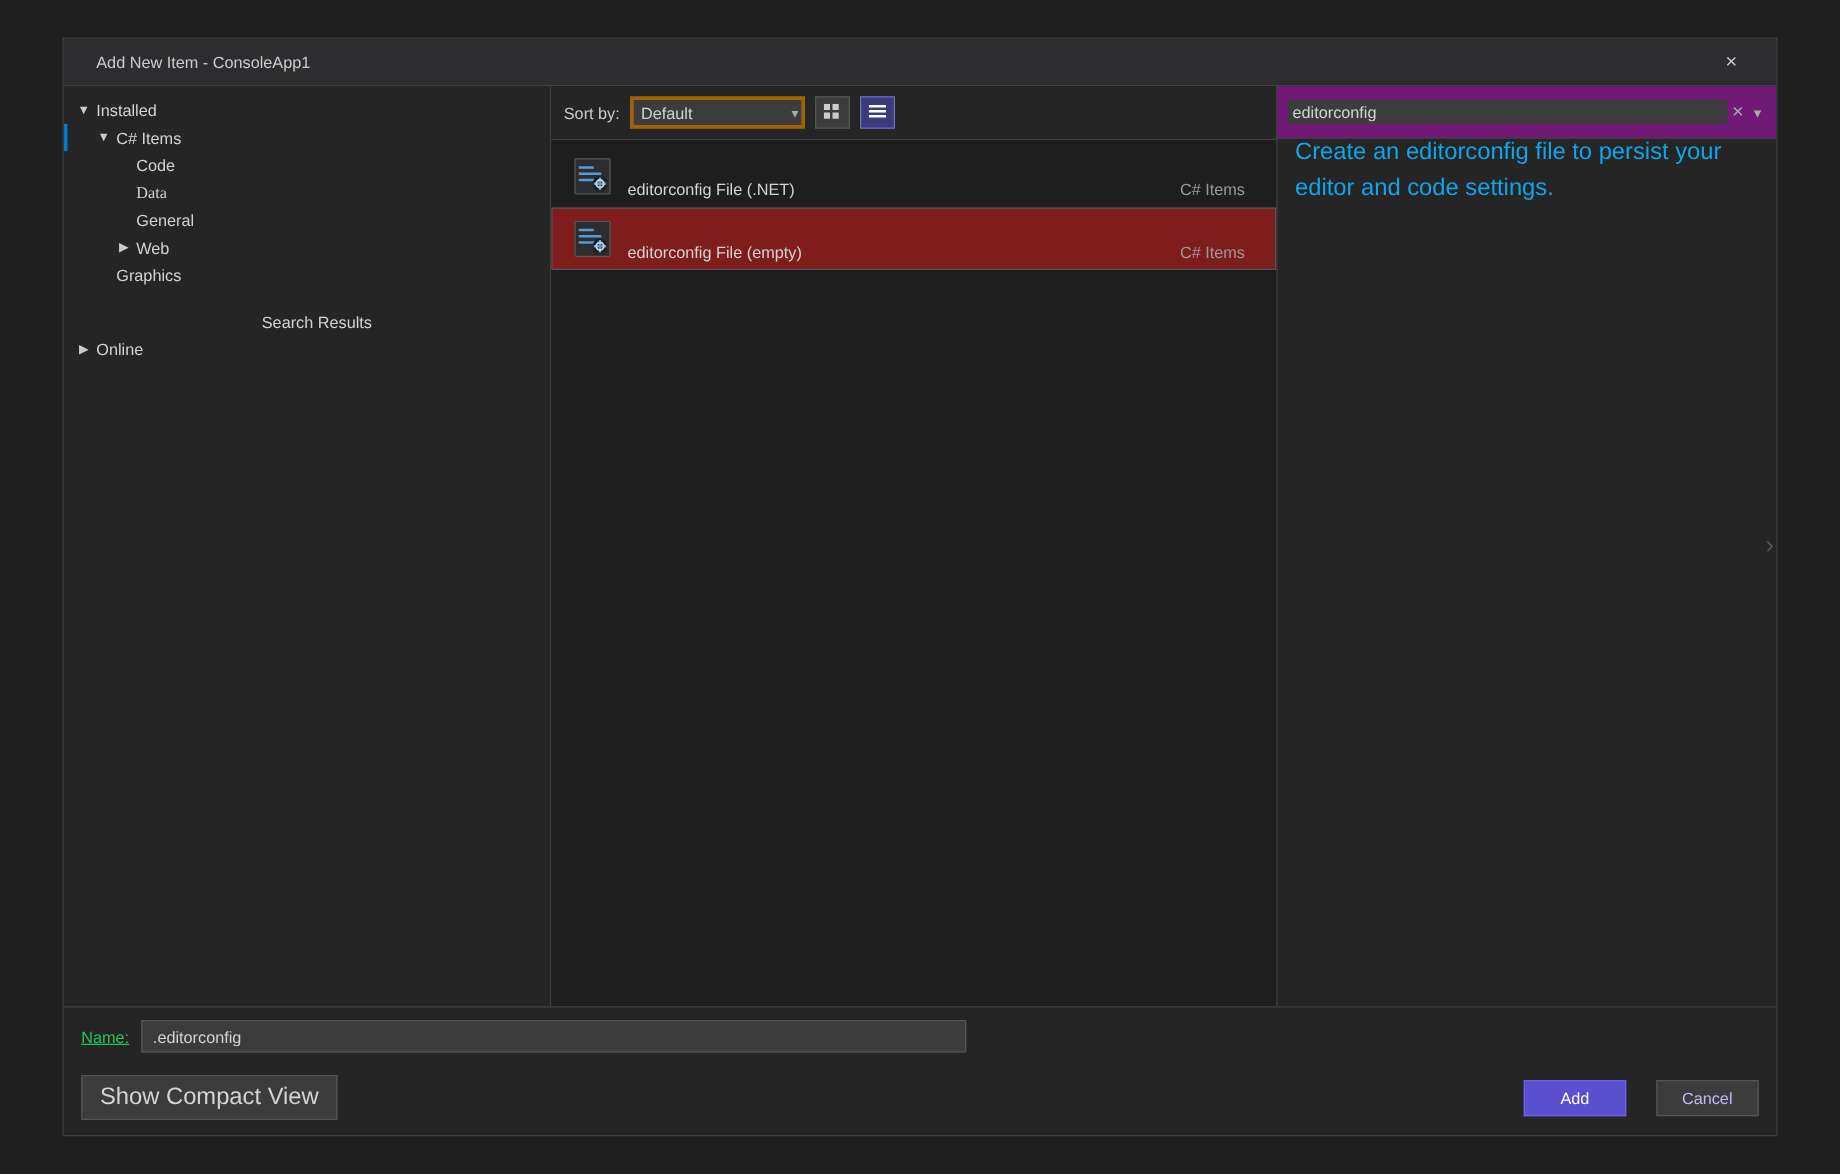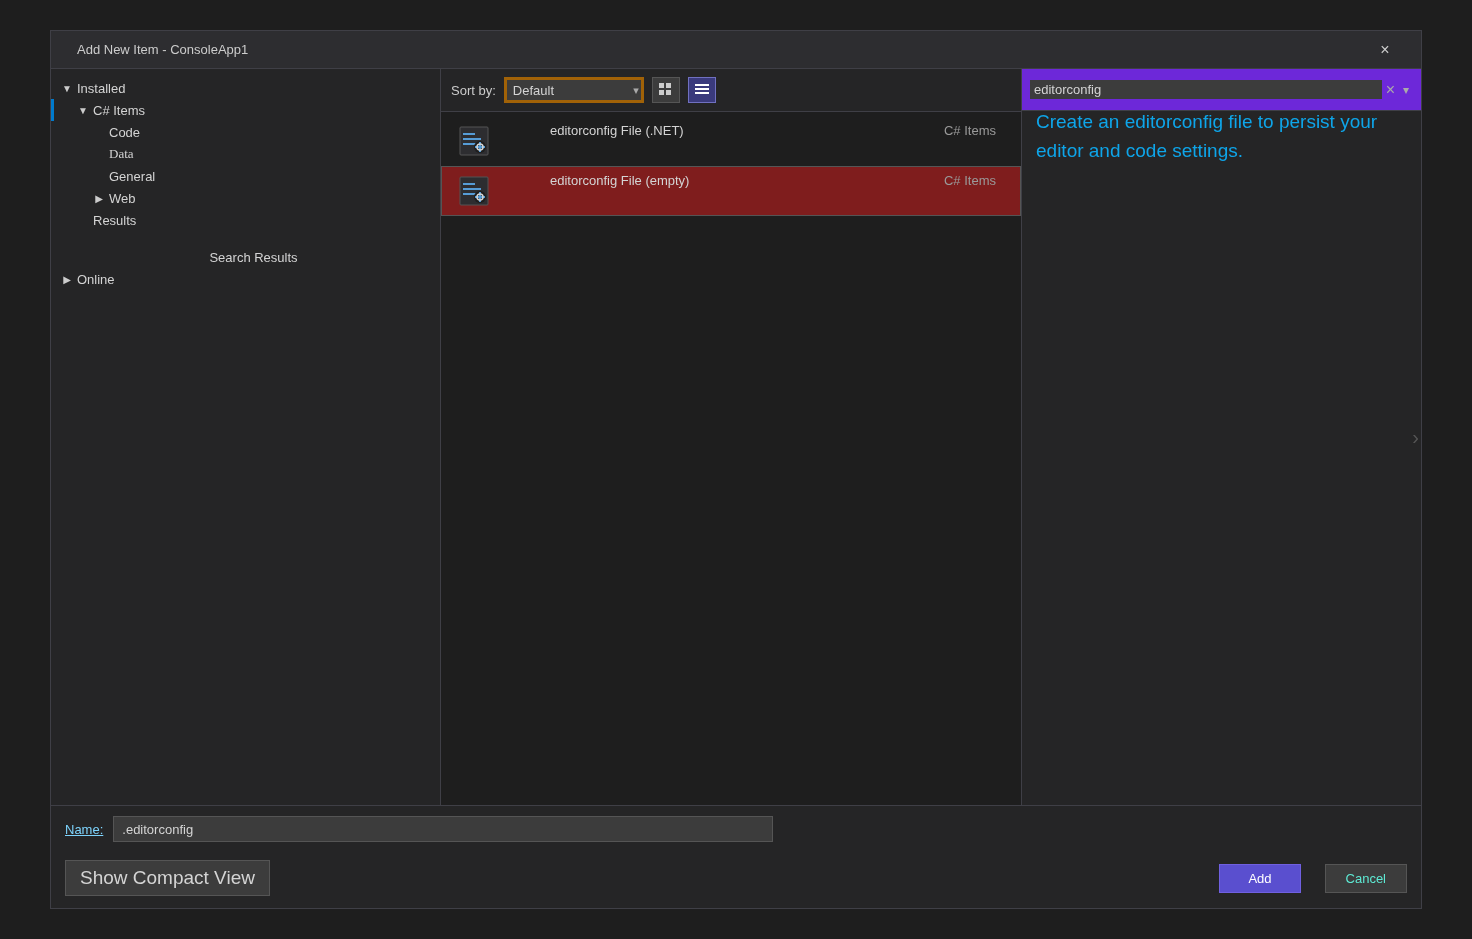--- a/index.html
+++ b/index.html
@@ -148,25 +148,24 @@
     }
     
     .item-list {
       flex: 1;
       overflow-y: auto;
       padding: 4px 0;
       background: #1e1e1e;
     }
     .item-row {
       display: flex;
-      align-items: flex-start;
+      align-items: flex-end;
       padding: 6px 14px;
       cursor: pointer;
       border: 1px solid transparent;
-      gap: 48px;
     }
     .item-row.selected {
       background: #7f1d1d;
       border-color: #555;
     }
     .item-icon {
       width: 36px;
       height: 36px;
       flex-shrink: 0;
       margin-right: 10px;
@@ -215,21 +214,21 @@
       background: #252526;
       flex-shrink: 0;
     }
     .name-row {
       display: flex;
       align-items: center;
       padding: 10px 14px;
       gap: 10px;
     }
     .name-label {
-      color: #7dd3fc;
+      color: #22c55e;
       font-size: 13px;
       white-space: nowrap;
       text-decoration: underline;
     }
     .name-input {
       flex: 1;
       max-width: 660px;
       background: #3c3c3c;
       border: 1px solid #555;
       color: #d4d4d4;
@@ -260,21 +259,21 @@
       border: 1px solid #7060e0;
       color: white;
       padding: 6px 28px;
       font-size: 13px;
       cursor: pointer;
       font-weight: 500;
     }
     .cancel-btn {
       background: #3c3c3c;
       border: 1px solid #555;
-      color: #5eead4;
+      color: #c4b5fd;
       padding: 6px 20px;
       font-size: 13px;
       cursor: pointer;
       text-align: right;
     }
 
     
     ::-webkit-scrollbar { width: 8px; height: 8px; }
     ::-webkit-scrollbar-track { background: #1e1e1e; }
     ::-webkit-scrollbar-thumb { background: #555; }
@@ -316,21 +315,21 @@
           <div class="tree-item" style="padding-left: 40px;">
             <span class="arrow"></span>
             <span class="label">General</span>
           </div>
           <div class="tree-item" style="padding-left: 40px;">
             <span class="arrow">▶</span>
             <span class="label">Web</span>
           </div>
           <div class="tree-item" style="padding-left: 24px;">
             <span class="arrow"></span>
-            <span class="label">Results</span>
+            <span class="label">Graphics</span>
           </div>
           <div class="tree-item" style="padding-left: 24px; flex-direction: column;">
             <span class="arrow"></span>
             <span class="label">Search Results</span>
           </div>
           <div class="tree-item" style="padding-left: 8px;">
             <span class="arrow">▶</span>
             <span class="label">Online</span>
           </div>
         </div>
@@ -416,21 +415,21 @@
       <input class="name-input" type="text" id="name-input-field" value=".editorconfig" style="">
     </div>
     <div class="button-row">
       <button class="compact-btn">Show Compact View</button>
       <div class="action-btns">
         <button class="add-btn">Add</button>
         <button class="cancel-btn">Cancel</button>
       </div>
     </div>
   </div>
-<div style="position: absolute; top: 38px; right: 0px; width: 400px; background: #6d28d9; border-bottom: 1px solid rgb(63, 63, 70); border-left: 1px solid rgb(63, 63, 70); display: flex; align-items: center; padding: 6px 8px; height: 42px; z-index: 10;">
+<div style="position: absolute; top: 38px; right: 0px; width: 400px; background: #701a75; border-bottom: 1px solid rgb(63, 63, 70); border-left: 1px solid rgb(63, 63, 70); display: flex; align-items: center; padding: 6px 8px; height: 42px; z-index: 10;">
       <input type="text" value="editorconfig" style="flex: 1 1 0%; background: rgb(60, 60, 60); border: none; color: rgb(212, 212, 212); font-size: 13px; outline: none; padding: 2px 4px;">
       <button style="background: none; border: none; color: rgb(170, 170, 170); font-size: 16px; cursor: pointer; padding: 0px 4px;">×</button>
       <button style="background: none; border: none; color: rgb(170, 170, 170); font-size: 12px; cursor: pointer; padding: 0px 4px;">▾</button>
     </div>
   </div>
 
 <style>
 </style>
 
 </body></html>

